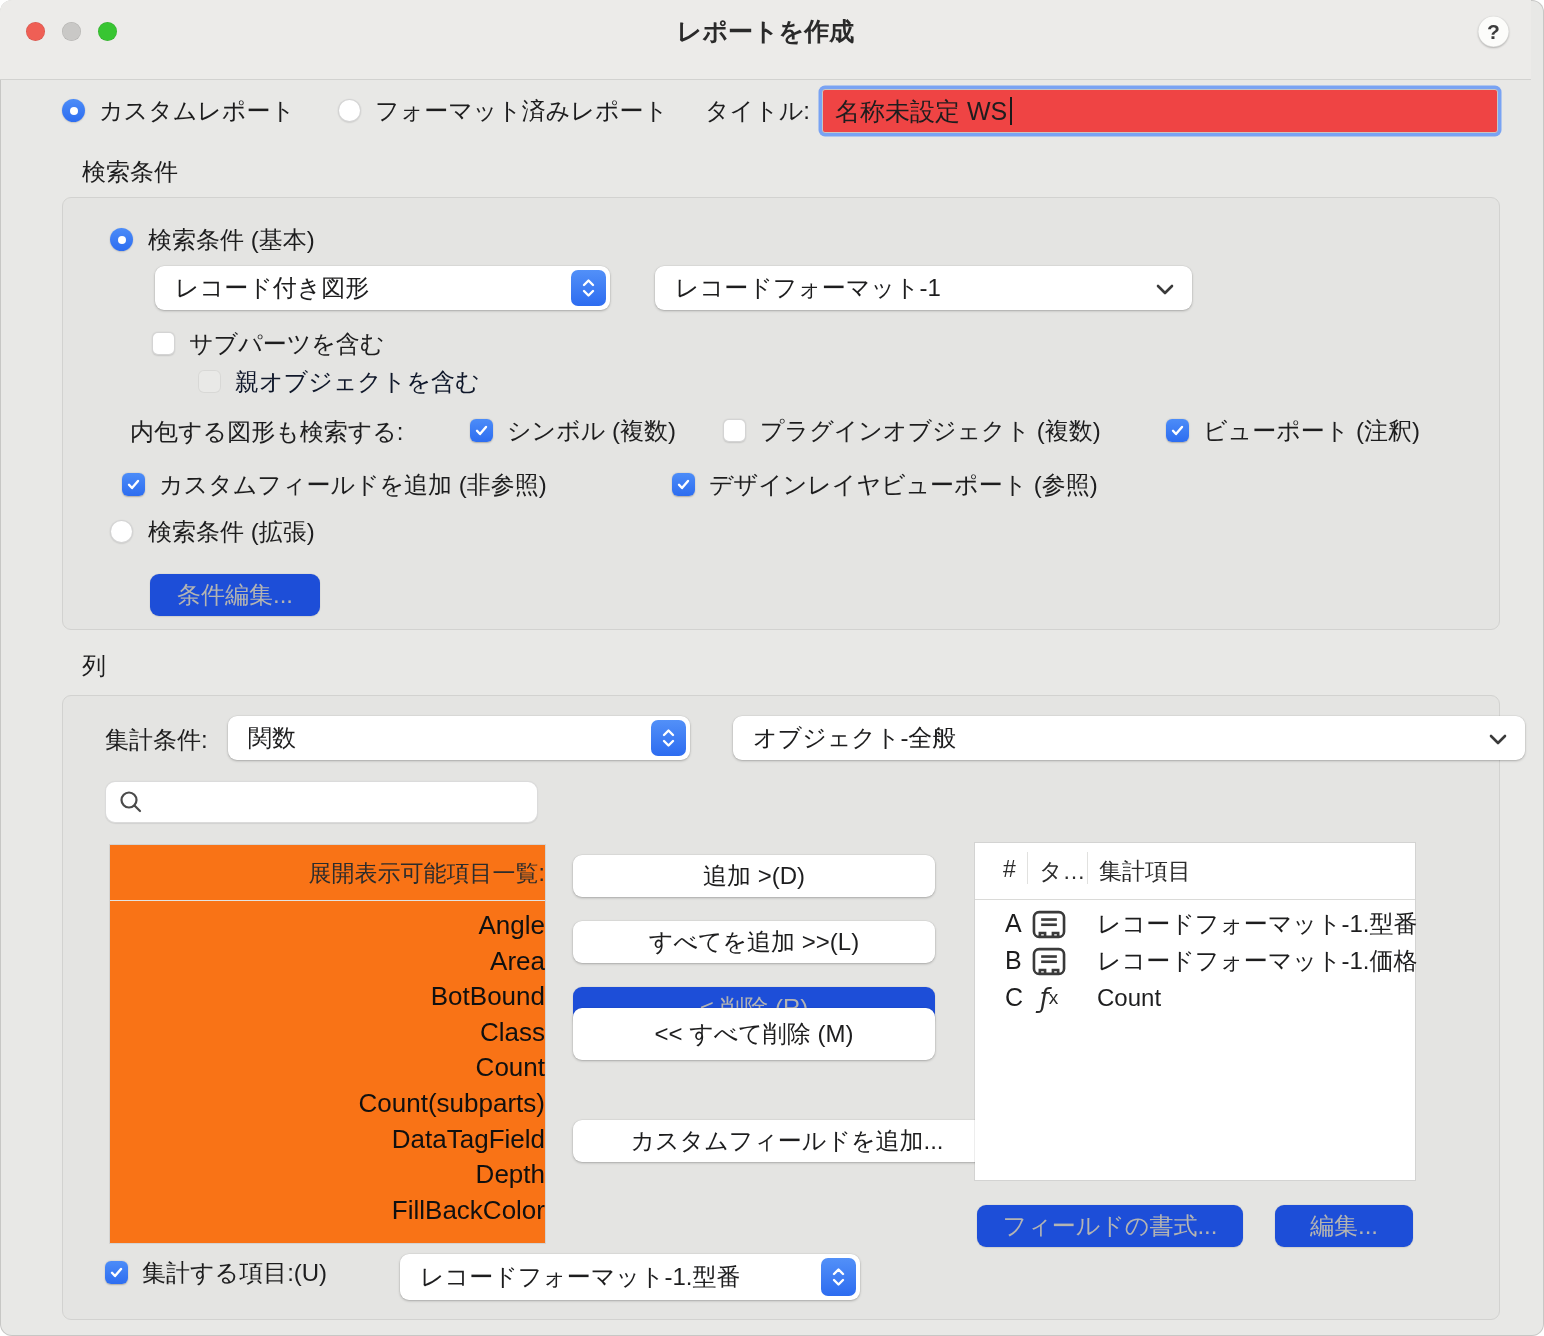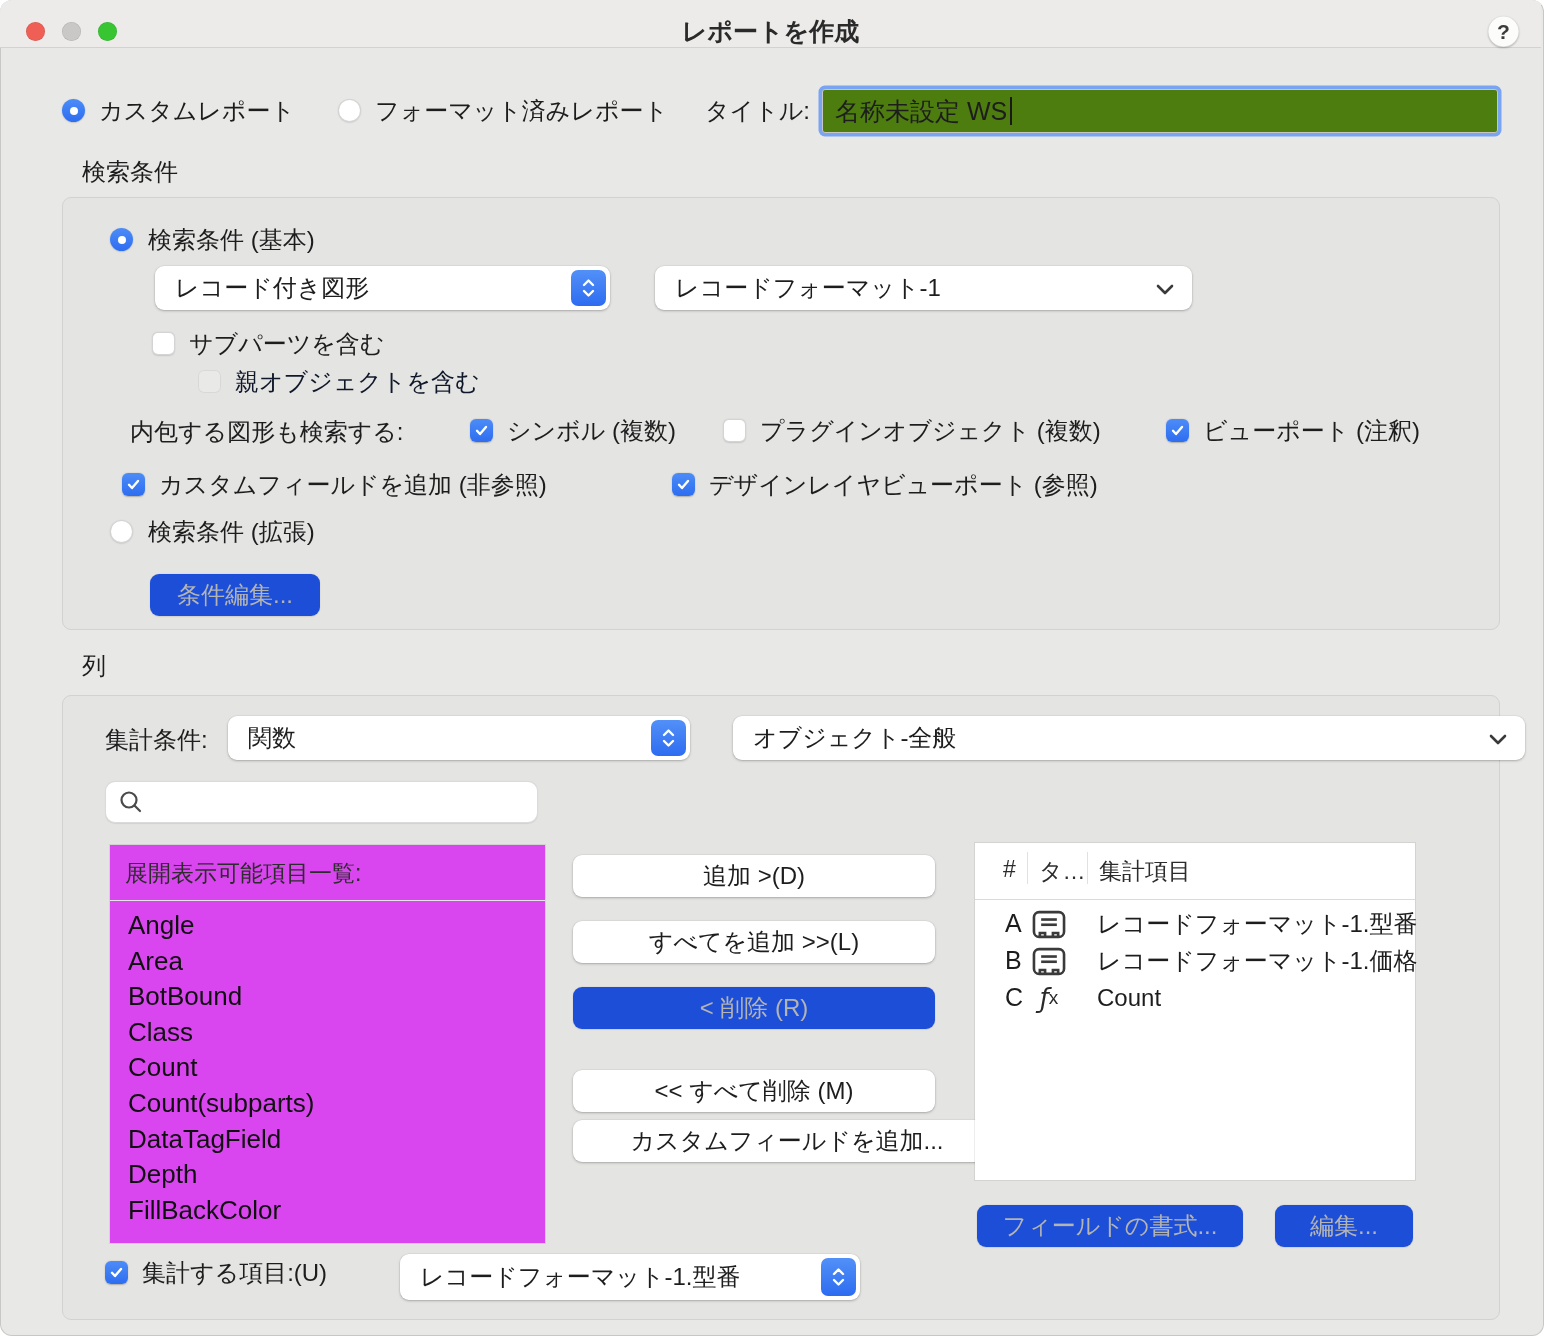--- a/index.html
+++ b/index.html
@@ -5,21 +5,21 @@
   html,body{ margin:0; padding:0; background:#ffffff; }
   *{ box-sizing:border-box; }
   .window{
     position:relative; width:1544px; height:1336px;
     background:#e8e8e6; border-radius:12px; overflow:hidden;
     box-shadow: inset 0 0 0 1px rgba(0,0,0,0.14);
     font-family:"Liberation Sans","DejaVu Sans",sans-serif;
     color:#1d1d1e;
   }
   
-  .titlebar{ position:absolute; left:0; top:0; right:3px; height:48px;
+  .titlebar{ position:absolute; left:0; top:0; right:13px; height:80px;
     background:#ecebe9; border-bottom:1px solid #d2d2d0; }
   .light{ position:absolute; top:22px; width:19px; height:19px; border-radius:50%;
     box-shadow: inset 0 0 0 0.5px rgba(0,0,0,0.12); }
   .light.red{ left:26px; background:#ef5f55; }
   .light.gray{ left:62px; background:#c9c8c6; }
   .light.green{ left:98px; background:#38c532; }
   .win-title{ position:absolute; left:0; right:0; top:0; height:62px; line-height:62px;
     text-align:center; font-size:25px; font-weight:700; color:#2a2a2a; }
   .help-btn{ position:absolute; top:16px; right:22px; width:31px; height:31px; border-radius:50%;
     background:#fcfcfa; box-shadow:0 1px 2px rgba(0,0,0,0.25), inset 0 0 0 0.5px rgba(0,0,0,0.12);
@@ -50,31 +50,31 @@
     background:linear-gradient(180deg,#5290f8,#2d6cf0);
     display:flex; align-items:center; justify-content:center; }
   .chev{ position:absolute; right:16px; top:50%; transform:translateY(-50%); }
   .btn{ position:absolute; background:#ffffff; border-radius:9px;
     box-shadow:0 1px 2.5px rgba(0,0,0,0.25), 0 0 0 0.5px rgba(0,0,0,0.05);
     display:flex; align-items:center; justify-content:center;
     font-size:24px; font-weight:500; color:#1d1d1e; cursor:default; }
   .btn.dis{ background:#1d4ed8; color:#b4b4b2;
     box-shadow:0 0.5px 1.5px rgba(0,0,0,0.08), 0 0 0 0.5px rgba(0,0,0,0.04); }
   
-  .titleinput{ position:absolute; background:#4d7c0f; border-radius:3px;
+  .titleinput{ position:absolute; background:#ef4444; border-radius:3px;
     border:1px solid #c6c6c4; box-shadow:0 0 0 3.5px #79a3f3;
     display:flex; align-items:center; padding-left:12px; font-size:25px; font-weight:500; }
   .caret{ display:inline-block; width:2px; height:28px; background:#1a1a1a; margin-left:3px; }
   
   .search{ position:absolute; background:#fff; border-radius:10px;
     box-shadow: inset 0 0 0 1px rgba(0,0,0,0.14), 0 0.5px 1px rgba(0,0,0,0.08);
     display:flex; align-items:center; padding-left:13px; }
   
-  .listbox{ position:absolute; background:#d946ef; overflow:hidden;
-    box-shadow:0 0 0 1px rgba(0,0,0,0.07); }
+  .listbox{ position:absolute; background:#f97316; overflow:hidden;
+    box-shadow:0 0 0 1px rgba(0,0,0,0.07);text-align:right; }
   .list-hd{ padding:13px 0 11px 15px; font-size:23px; font-weight:500; color:#2c2c2c;
     border-bottom:1px solid #e3e3e1; }
   .list-items{ padding-top:7px; }
   .list-items > div{ font-size:26px; line-height:35.6px; padding-left:18px; color:#101010; }
   
   .rtable{ position:absolute; background:#fff; box-shadow:0 0 0 1px rgba(0,0,0,0.07); }
   .th{ position:absolute; top:13px; font-size:23px; font-weight:500; color:#2c2c2c; white-space:nowrap; }
   .vsep{ position:absolute; top:9px; width:1px; height:32px; background:#e1e1df; }
   .hd-line{ position:absolute; left:0; right:0; top:56px; height:1px; background:#dadad8; }
   .trow{ position:absolute; left:0; right:0; height:37px; }
@@ -223,21 +223,21 @@
 
   <div class="btn" style="left:573px;top:855px;width:362px;height:42px">
     <span>追加 &gt;(D)</span>
   </div>
   <div class="btn" style="left:573px;top:921px;width:362px;height:42px">
     <span>すべてを追加 &gt;&gt;(L)</span>
   </div>
   <div class="btn dis" style="left:573px;top:987px;width:362px;height:42px">
     <span>&lt; 削除 (R)</span>
   </div>
-  <div class="btn" style="left:573px;top:1070px;width:362px;height:42px">
+  <div class="btn" style="left:573px;top:1008px;width:362px;height:52px">
     <span>&lt;&lt; すべて削除 (M)</span>
   </div>
   <div class="btn" style="left:573px;top:1120px;width:428px;height:42px">
     <span>カスタムフィールドを追加...</span>
   </div>
 
   <div class="rtable" style="left:975px;top:843px;width:440px;height:337px">
     <span class="th" style="left:28px">#</span>
     <span class="vsep" style="left:52px"></span>
     <span class="th" style="left:64px">タ…</span>

